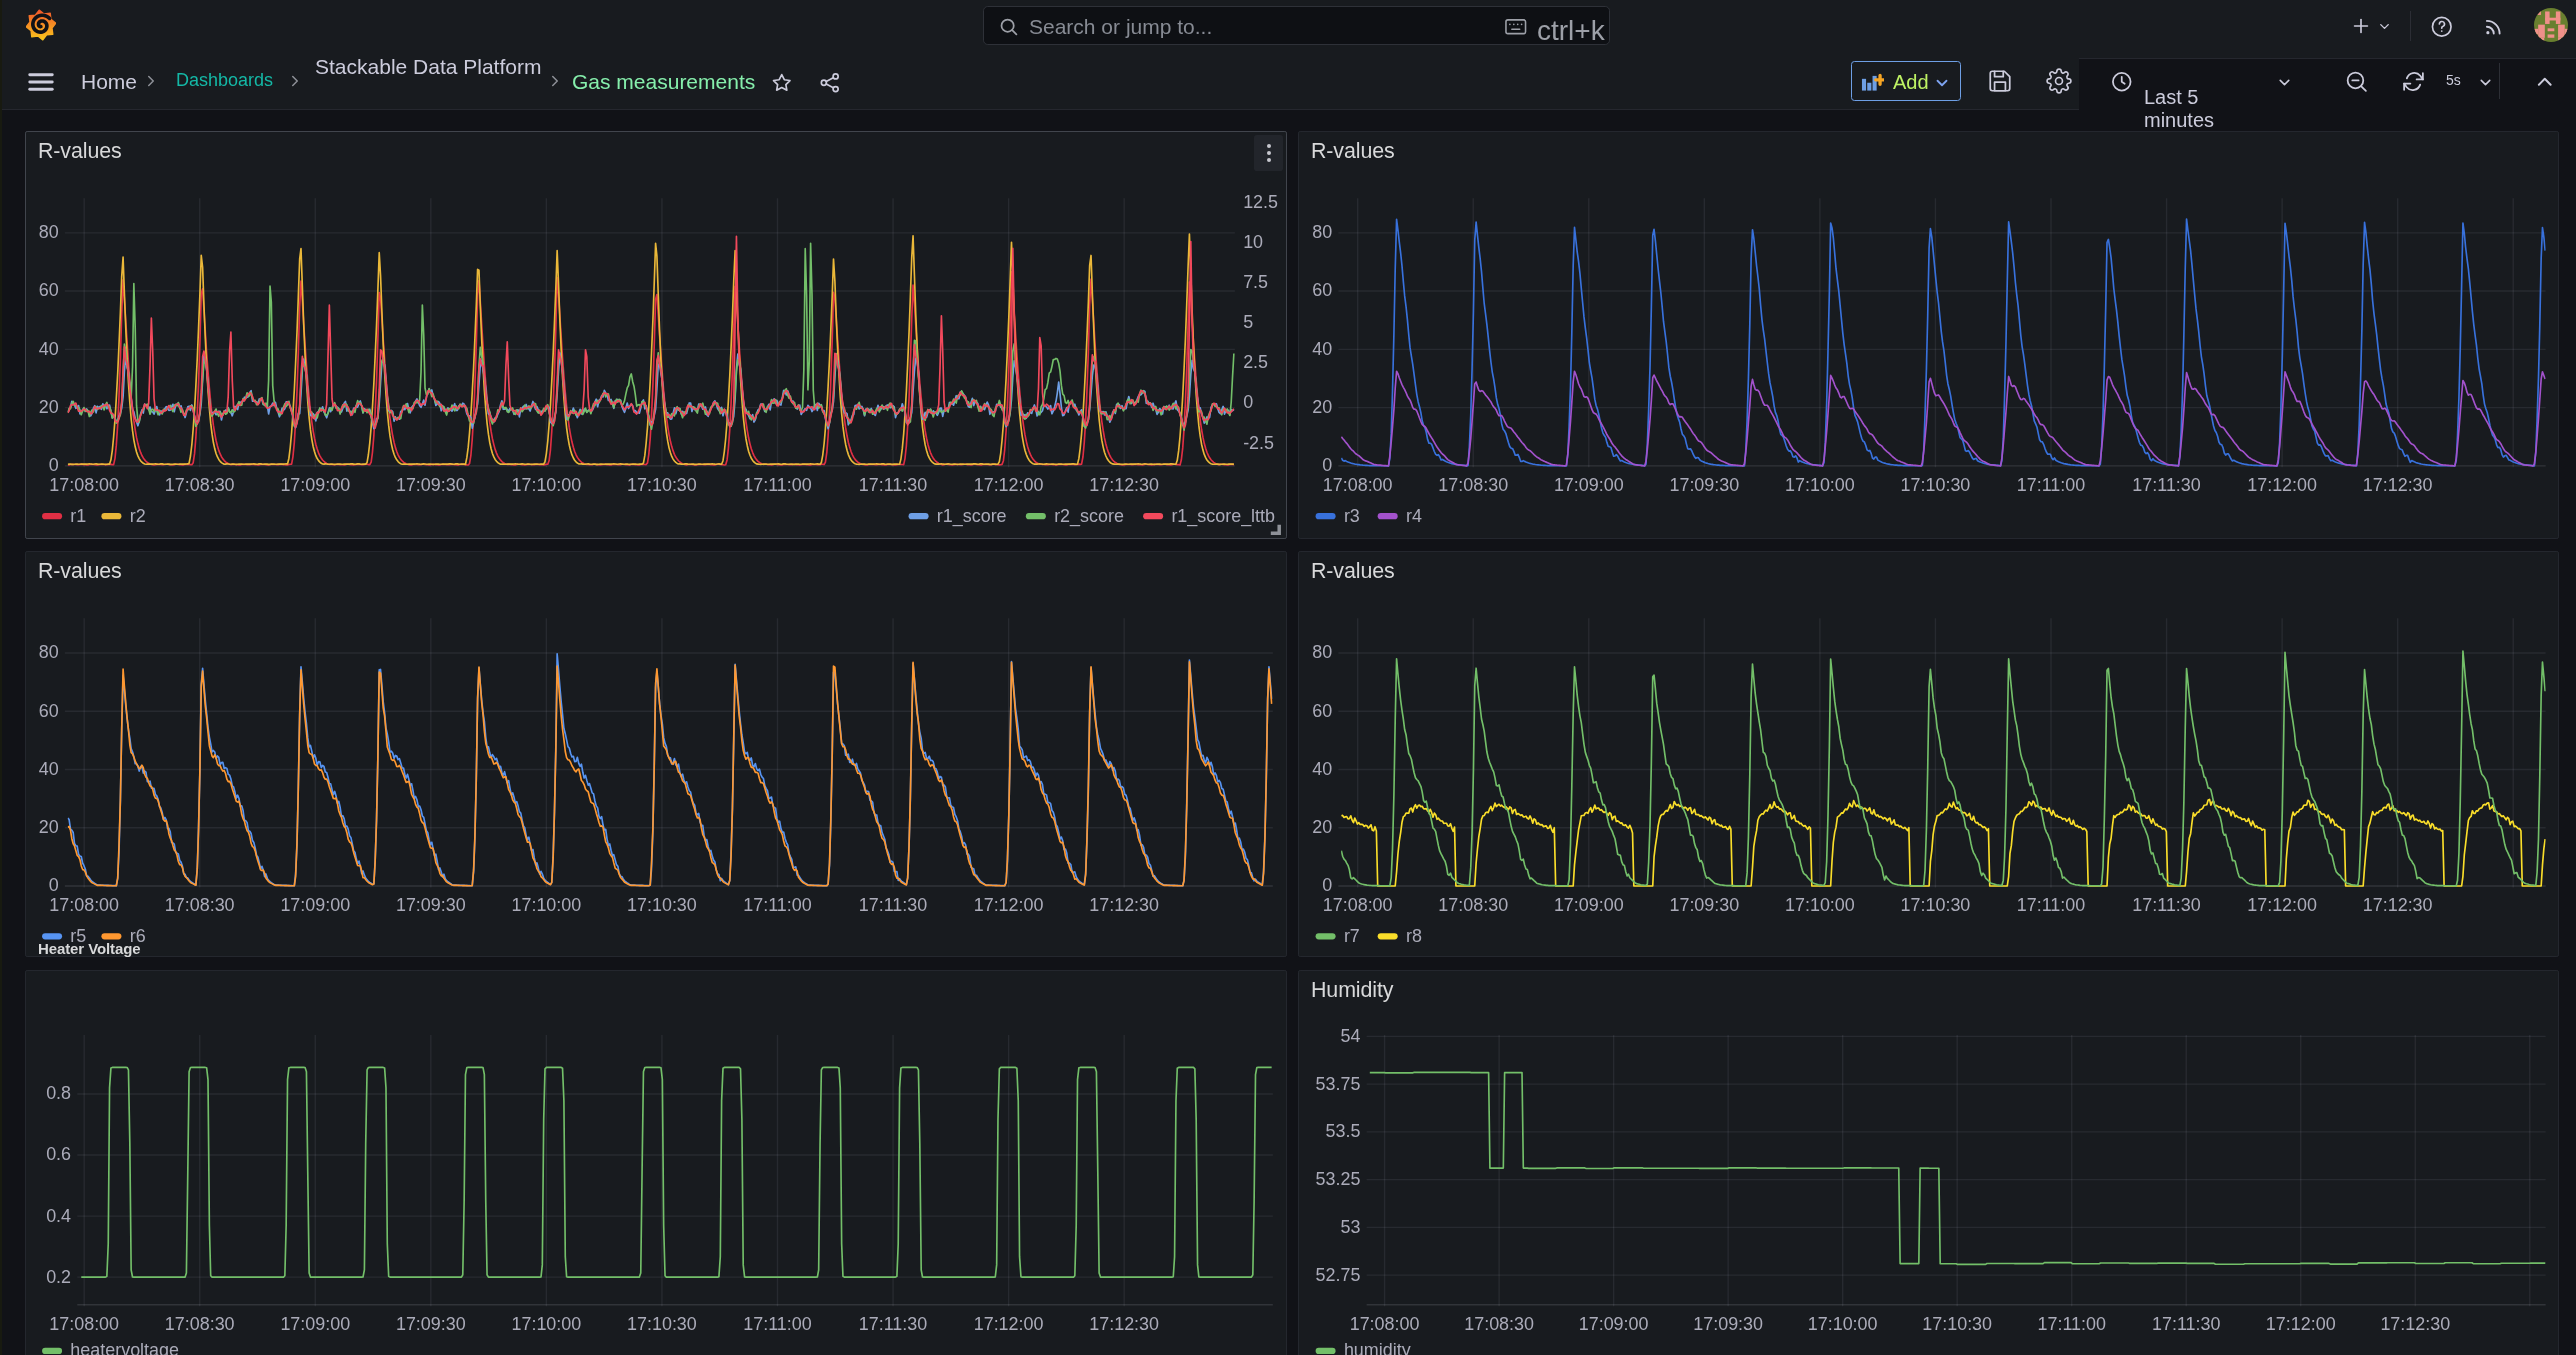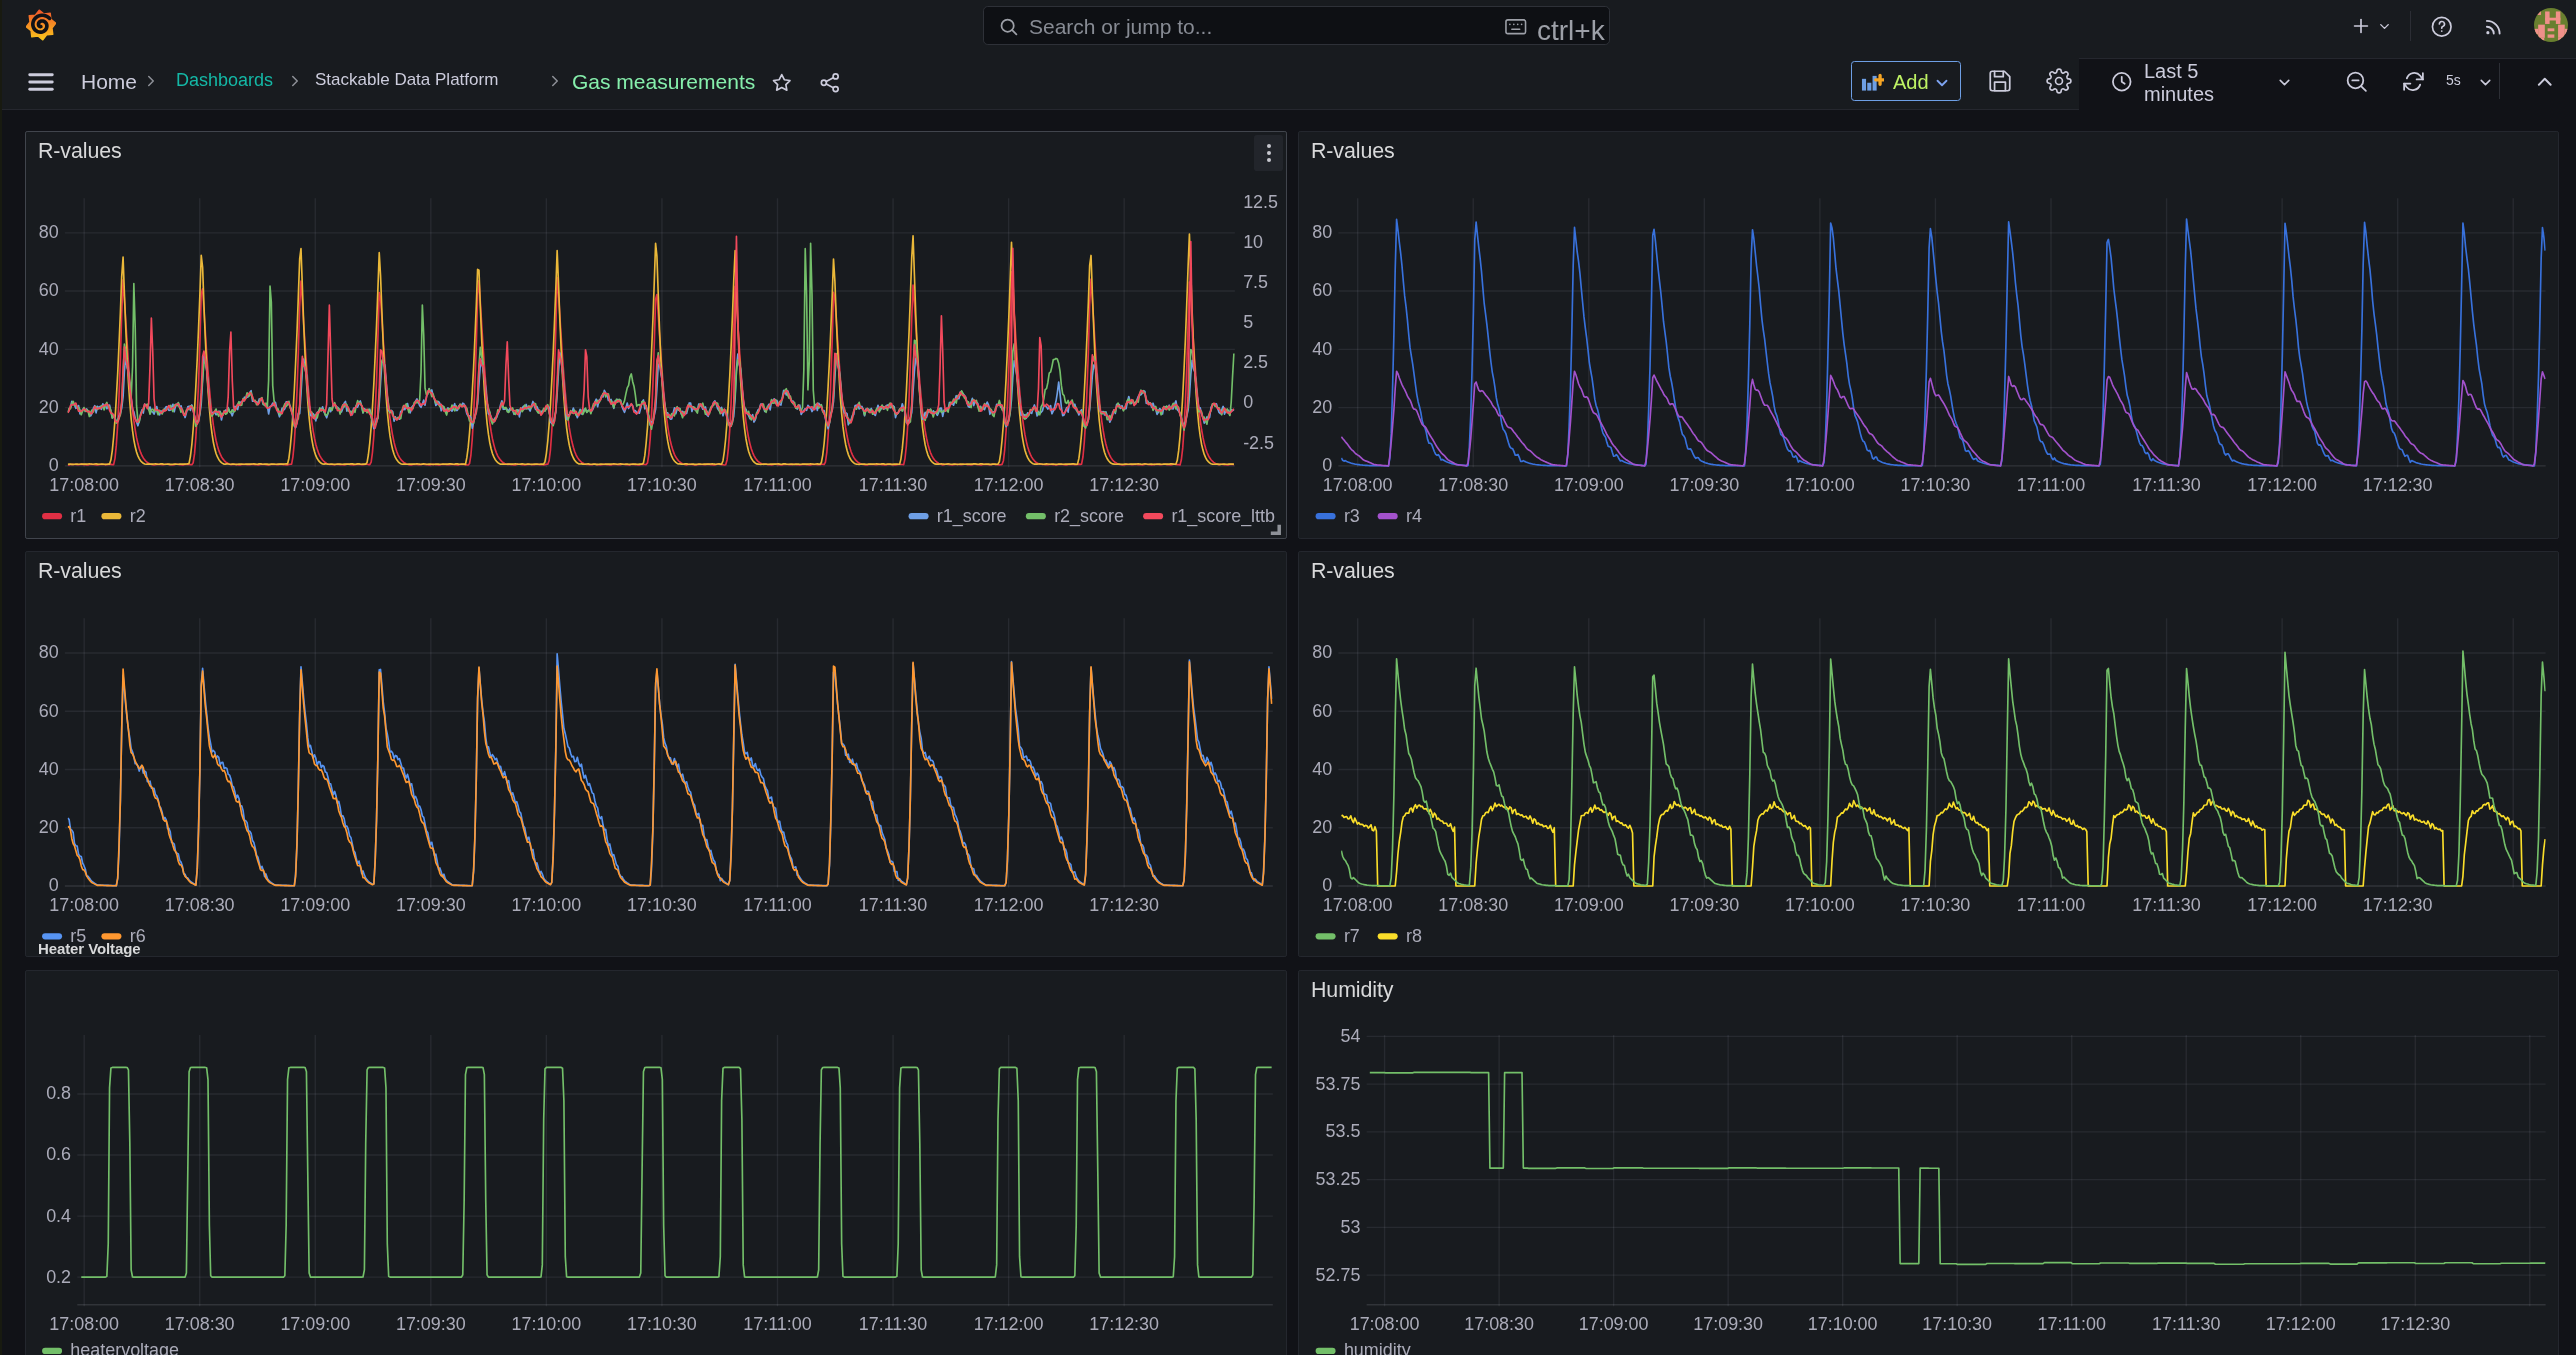--- a/index.html
+++ b/index.html
@@ -79,21 +79,21 @@
       <line x1="3" y1="17.8" x2="21" y2="17.8"></line>
     </svg>
 <div style="position:absolute;left:81px;top:15px;font-size:21px;color:#ccccdc;white-space:nowrap">Home</div>
 <svg x="" style="position:absolute;left:142px;top:16.6px" width="18" height="18" viewBox="0 0 24 24" fill="none" stroke="#8e9198" stroke-width="2" stroke-linecap="round" stroke-linejoin="round">
       <polyline points="9,6 15,12 9,18"></polyline>
     </svg>
 <div style="position:absolute;left:176px;top:15px;font-size:18px;color:#14b8a6;white-space:nowrap">Dashboards</div>
 <svg x="" style="position:absolute;left:286px;top:16.6px" width="18" height="18" viewBox="0 0 24 24" fill="none" stroke="#8e9198" stroke-width="2" stroke-linecap="round" stroke-linejoin="round">
       <polyline points="9,6 15,12 9,18"></polyline>
     </svg>
-<div style="position:absolute;left:315px;top:15px;font-size:17px;color:#ccccdc;white-space:nowrap">Stackable Data Platform</div>
+<div style="position:absolute;left:315px;top:0;font-size:21px;color:#ccccdc;white-space:nowrap">Stackable Data Platform</div>
 <svg x="" style="position:absolute;left:546px;top:16.6px" width="18" height="18" viewBox="0 0 24 24" fill="none" stroke="#8e9198" stroke-width="2" stroke-linecap="round" stroke-linejoin="round">
       <polyline points="9,6 15,12 9,18"></polyline>
     </svg>
 <div style="position:absolute;left:572px;top:15px;font-size:21px;color:#86efac;white-space:nowrap">Gas measurements</div>
 <svg x="" style="position:absolute;left:770px;top:16px" width="23.5" height="23.5" viewBox="0 0 24 24" fill="none" stroke="#ccccdc" stroke-width="1.7" stroke-linecap="round" stroke-linejoin="round">
       <path d="M12 3.6l2.6 5.3 5.8.84-4.2 4.1 1 5.8-5.2-2.7-5.2 2.7 1-5.8-4.2-4.1 5.8-.84z"></path>
     </svg>
 <svg x="" style="position:absolute;left:818px;top:16px" width="23.5" height="23.5" viewBox="0 0 24 24" fill="none" stroke="#ccccdc" stroke-width="1.7" stroke-linecap="round" stroke-linejoin="round">
       <circle cx="18" cy="5.5" r="2.6"></circle>
       <circle cx="6" cy="12" r="2.6"></circle>
@@ -118,21 +118,21 @@
       <rect x="7" y="13" width="10" height="8"></rect>
     </svg>
 <svg x="" style="position:absolute;left:2046px;top:13px" width="26" height="26" viewBox="0 0 24 24" fill="none" stroke="#ccccdc" stroke-width="1.5" stroke-linecap="round" stroke-linejoin="round">
       <circle cx="12" cy="12" r="3.2"></circle>
       <path d="M19.4 15a1.7 1.7 0 0 0 .34 1.87l.06.06a2 2 0 1 1-2.83 2.83l-.06-.06a1.7 1.7 0 0 0-1.87-.34 1.7 1.7 0 0 0-1 1.51V21a2 2 0 1 1-4 0v-.09a1.7 1.7 0 0 0-1.1-1.51 1.7 1.7 0 0 0-1.87.34l-.06.06a2 2 0 1 1-2.83-2.83l.06-.06a1.7 1.7 0 0 0 .34-1.87 1.7 1.7 0 0 0-1.51-1H3a2 2 0 1 1 0-4h.09a1.7 1.7 0 0 0 1.51-1.1 1.7 1.7 0 0 0-.34-1.87l-.06-.06a2 2 0 1 1 2.83-2.83l.06.06a1.7 1.7 0 0 0 1.87.34h.09a1.7 1.7 0 0 0 1-1.51V3a2 2 0 1 1 4 0v.09a1.7 1.7 0 0 0 1 1.51 1.7 1.7 0 0 0 1.87-.34l.06-.06a2 2 0 1 1 2.83 2.83l-.06.06a1.7 1.7 0 0 0-.34 1.87v.09a1.7 1.7 0 0 0 1.51 1H21a2 2 0 1 1 0 4h-.09a1.7 1.7 0 0 0-1.51 1z"></path>
     </svg>
 <svg x="" style="position:absolute;left:2110px;top:14.5px" width="23.5" height="23.5" viewBox="0 0 24 24" fill="none" stroke="#ccccdc" stroke-width="1.8" stroke-linecap="round" stroke-linejoin="round">
       <circle cx="12" cy="12" r="9"></circle>
       <polyline points="12,7 12,12 15,14"></polyline>
     </svg>
-<div style="position:absolute;left:2144px;top:5px;font-size:20px;color:#ccccdc">Last 5 minutes</div>
+<div style="position:absolute;left:2144px;top:31px;font-size:20px;color:#ccccdc">Last 5 minutes</div>
 <svg x="" style="position:absolute;left:2276px;top:19.3px" width="17" height="17" viewBox="0 0 24 24" fill="none" stroke="#ccccdc" stroke-width="2.2" stroke-linecap="round" stroke-linejoin="round">
       <polyline points="6,9 12,15 18,9"></polyline>
     </svg>
 <svg x="" style="position:absolute;left:2344px;top:14px" width="25" height="25" viewBox="0 0 24 24" fill="none" stroke="#ccccdc" stroke-width="1.7" stroke-linecap="round" stroke-linejoin="round">
       <circle cx="11" cy="11" r="7.5"></circle>
       <line x1="16.6" y1="16.6" x2="21" y2="21"></line>
       <line x1="8" y1="11" x2="14" y2="11"></line>
     </svg>
 <svg x="" style="position:absolute;left:2401px;top:14px" width="25" height="25" viewBox="0 0 24 24" fill="none" stroke="#ccccdc" stroke-width="1.7" stroke-linecap="round" stroke-linejoin="round">
       <path d="M21 4v6h-6"></path>

